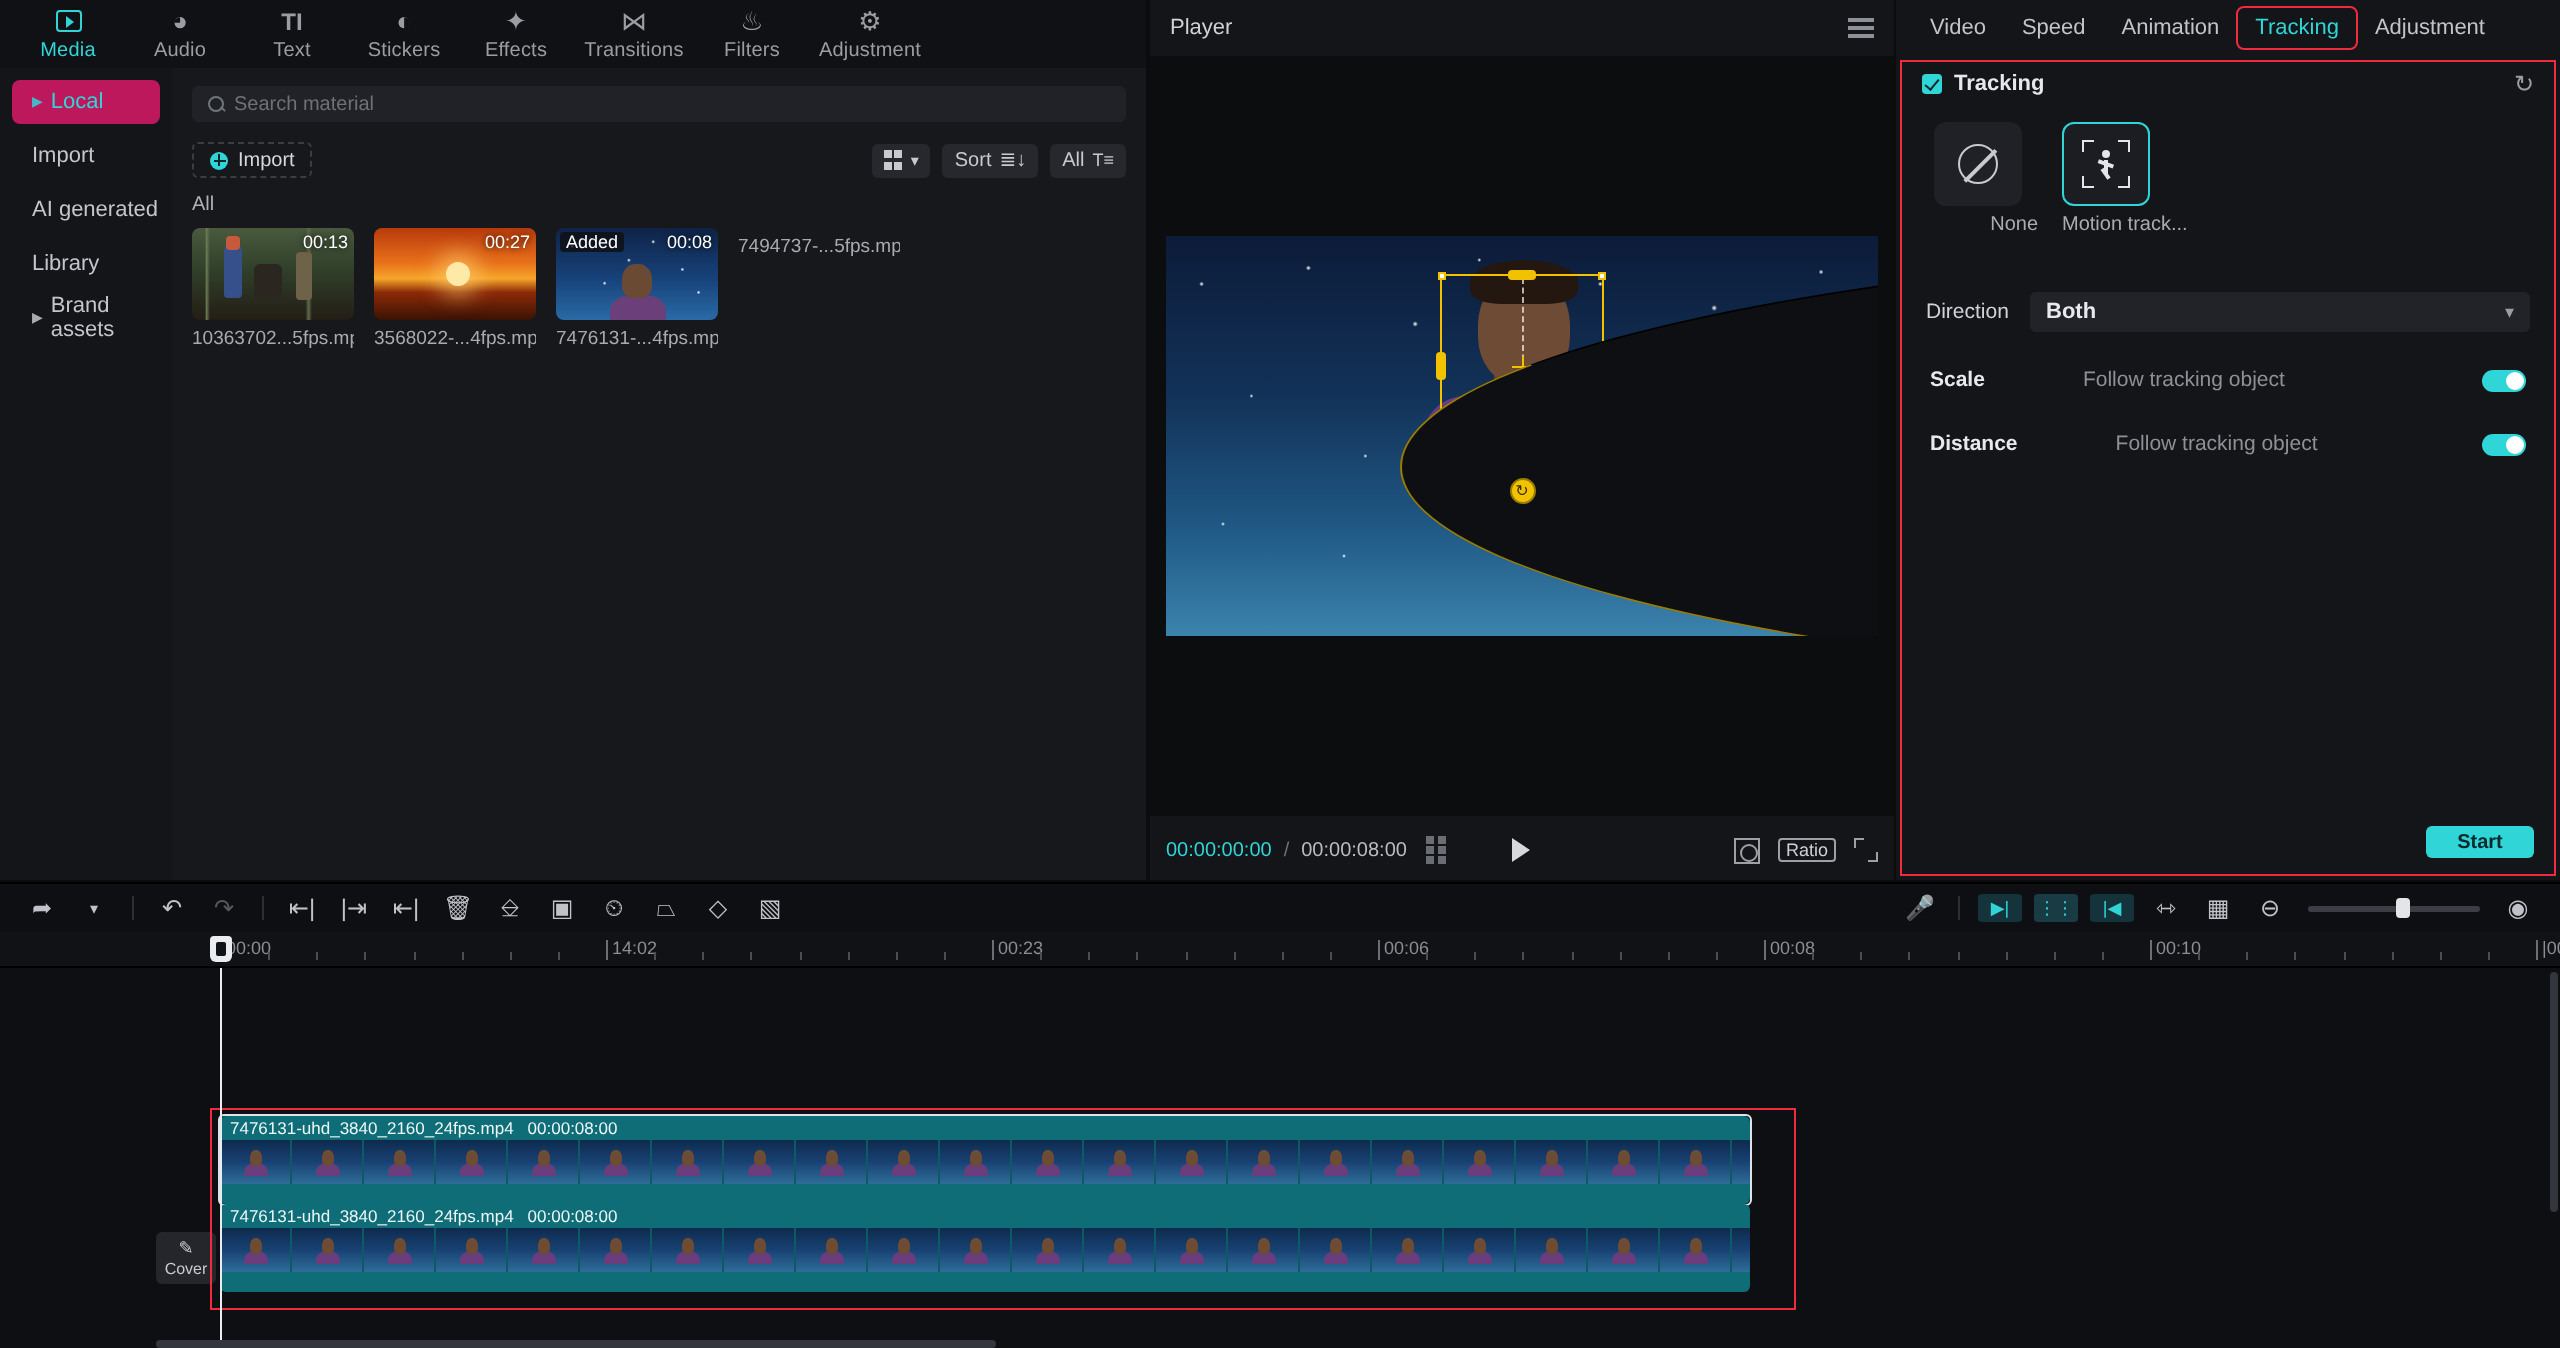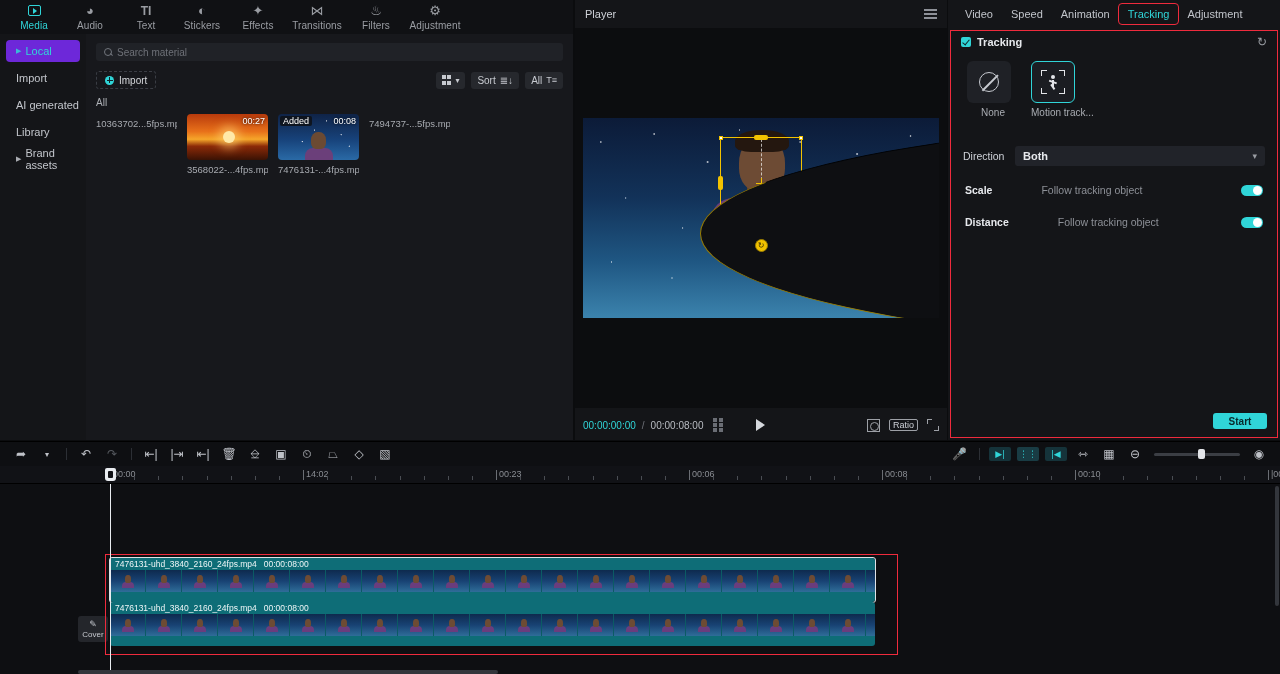--- a/index.html
+++ b/index.html
@@ -21,21 +21,21 @@
   .navbar{ position:absolute; left:0; top:0; width:573px; height:34px; background:#101114; display:flex; align-items:center; padding-left:6px; }
   .navitem{ width:56px; height:34px; display:flex; flex-direction:column; align-items:center; justify-content:center; gap:2px; color:#9a9da3; cursor:pointer; }
   .navitem .nicon{ height:15px; display:flex; align-items:center; justify-content:center; font-size:13px; line-height:1; }
   .navitem .nlabel{ font-size:10px; letter-spacing:.1px; white-space:nowrap;}
   .navitem.active{ color:#30d5d8; }
   .navitem.wide{ width:62px; }
 
   .subpane{ position:absolute; left:0; top:34px; width:573px; height:406px; display:flex; }
   .leftnav{ width:86px; height:406px; background:#141518; padding:6px 6px 0 6px; }
   .lnitem{ height:22px; border-radius:4px; display:flex; align-items:center; padding-left:10px; color:#c3c6cc; font-size:11px; margin-bottom:5px; cursor:pointer;}
-  .lnitem.sel{ background:#6d28d9; color:#30d5d8; }
+  .lnitem.sel{ background:#be185d; color:#30d5d8; }
   .lnitem.plain{ background:transparent; }
   .caret{ font-size:7px; margin-right:4px; opacity:.85; }
   .caret.tq{ color:#30d5d8; }
 
   .content{ flex:1; height:406px; background:#17181c; padding:6px 10px; position:relative; }
   .searchbar{ height:18px; background:#202227; border-radius:3px; display:flex; align-items:center; padding:0 8px; gap:5px; color:#6e7178; font-size:10px; margin-top:3px;}
   .searchbar .mag{ width:8px;height:8px;border:1px solid #71757c;border-radius:50%;position:relative;display:inline-block;}
   .searchbar .mag:after{ content:""; position:absolute; width:3px;height:1px;background:#71757c; right:-2px; bottom:0px; transform:rotate(45deg);}
   .toolrow{ margin-top:10px; height:18px; display:flex; align-items:center; }
   .importbtn{ height:18px; border:1px dashed #3a3d44; border-radius:3px; display:flex; align-items:center; gap:5px; padding:0 8px; color:#d6d8dc; font-size:10px; cursor:pointer;}
@@ -154,21 +154,21 @@
   .rbody{ position:absolute; left:2px; top:30px; width:328px; height:408px; border:1.5px solid #ef2b3d; background:#141518; }
   .sect-head{ height:22px; display:flex; align-items:center; padding:0 10px; gap:6px; }
   .chk{ width:10px;height:10px;border-radius:2px;background:#30d5d8;position:relative;}
   .chk:after{content:"";position:absolute;left:3px;top:0.5px;width:3px;height:6px;border:solid #10282b;border-width:0 1.6px 1.6px 0;transform:rotate(40deg);}
   .sect-title{ font-size:11px; color:#e6e8ec; font-weight:bold;}
   .reset{ margin-left:auto; color:#9a9da3; font-size:12px; cursor:pointer;}
   .modes{ display:flex; gap:12px; padding:8px 0 0 16px; }
   .mode{ width:52px; cursor:pointer; }
   .modebox{ width:44px;height:42px;border-radius:6px;background:#1f2126;display:flex;align-items:center;justify-content:center;}
   .modebox.sel{ border:1.5px solid #30d5d8; background:#1b1d22; }
-  .modelabel{ margin-top:4px; font-size:10px; color:#a9acb2; text-align:center; width:52px; white-space:nowrap;}
+  .modelabel{ margin-top:4px; font-size:10px; color:#a9acb2; text-align:right; width:52px; white-space:nowrap;}
   .nonecircle{ width:20px;height:20px;border:1.5px solid #c7cad0;border-radius:50%;position:relative;}
   .nonecircle:after{content:"";position:absolute;left:-1px;top:8.5px;width:22px;height:1.5px;background:#c7cad0;transform:rotate(-45deg);}
   .mticon{ width:24px;height:24px; position:relative;}
   .mticon b{position:absolute;width:6px;height:6px;border:1.5px solid #e3e5e9;}
   .mticon b:nth-child(1){left:0;top:0;border-right:0;border-bottom:0;}
   .mticon b:nth-child(2){right:0;top:0;border-left:0;border-bottom:0;}
   .mticon b:nth-child(3){left:0;bottom:0;border-right:0;border-top:0;}
   .mticon b:nth-child(4){right:0;bottom:0;border-left:0;border-top:0;}
   .mticon s{position:absolute;left:10px;top:5px;width:4px;height:4px;border-radius:50%;background:#e3e5e9;}
   .mticon u{position:absolute;left:11px;top:10px;width:2px;height:7px;background:#e3e5e9;}
@@ -318,20 +318,26 @@
             <div class="minibtn">
               <span>All</span>
               <span style="font-size:9px;">T≡</span>
             </div>
           </div>
 
           <div class="allrow">All</div>
 
           <div class="thumbs" id="thumbs">
               <div class="thumb">
+                <div class="thumbimg art1">
+                  <span class="p1"></span>
+                  <span class="p2"></span>
+                  <span class="p3"></span>
+                  <span class="badge-dur">00:13</span>
+                </div>
                 <div class="thumbname">10363702...5fps.mp4</div>
               </div>
               <div class="thumb">
                 <div class="thumbimg art2">
                   <span class="sun"></span>
                   <span class="badge-dur">00:27</span>
                 </div>
                 <div class="thumbname">3568022-...4fps.mp4</div>
               </div>
               <div class="thumb">

